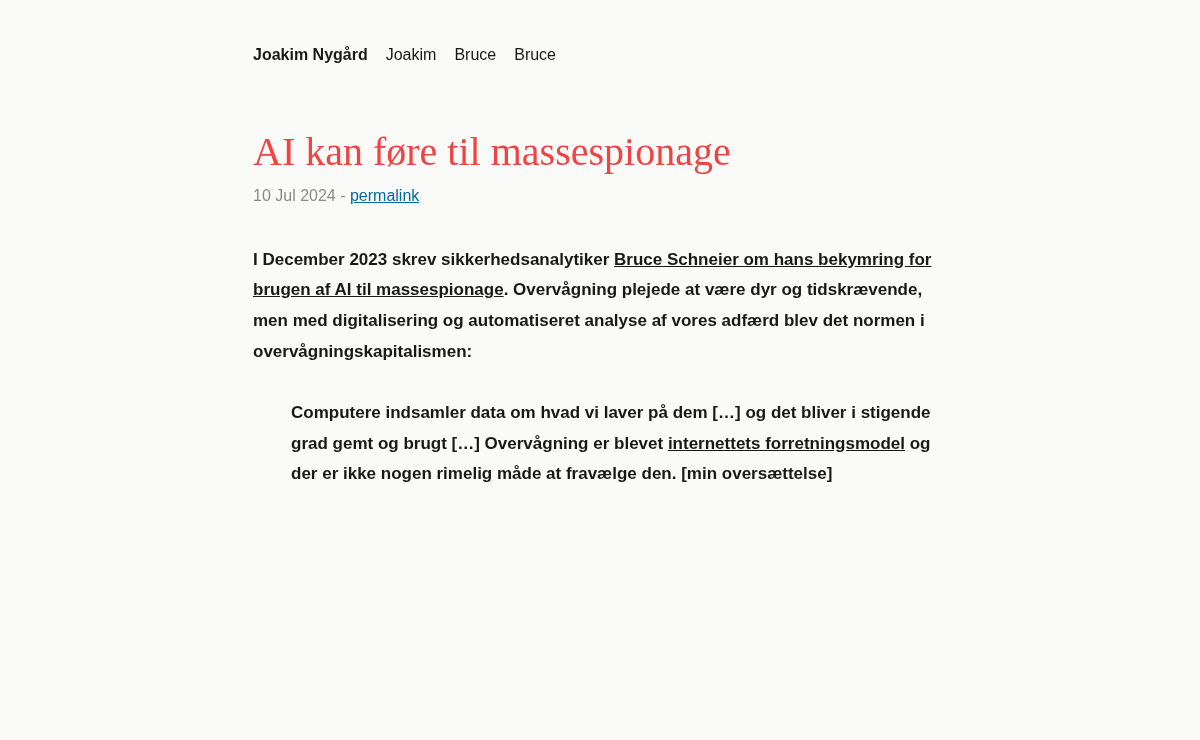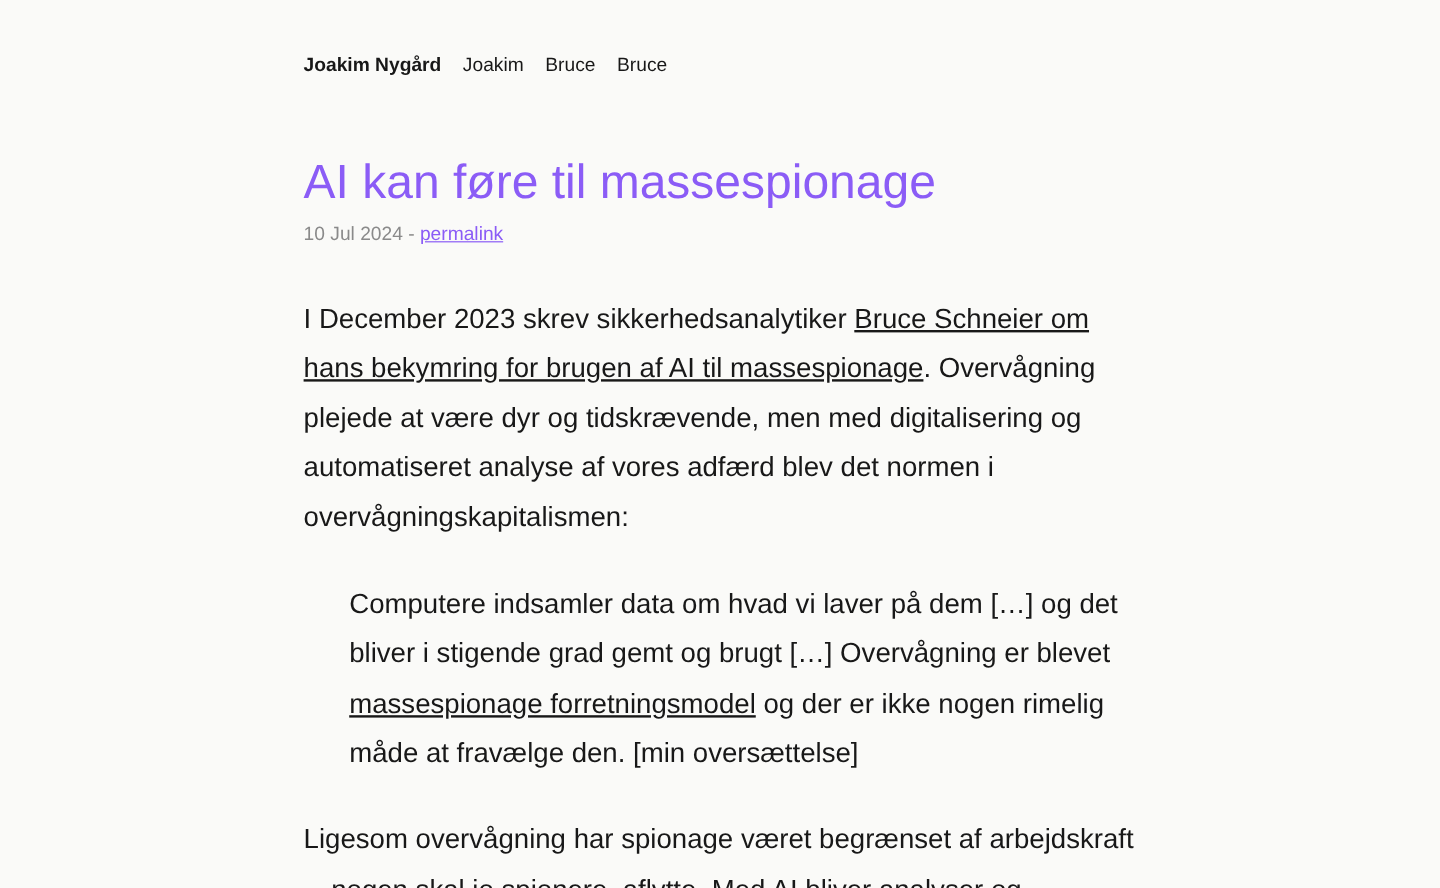--- a/index.html
+++ b/index.html
@@ -24,42 +24,43 @@
     font-size: 16px;
     line-height: 1.1;
   }
   .topnav a {
     color: #181818;
     text-decoration: none;
     cursor: pointer;
   }
   .brand { font-weight: 700; }
   h1.post-title {
-    font-family: Liberation Sans, sans-serif;
+    font-family: Liberation Serif, serif;
     font-size: 40px;
     font-weight: 400;
     line-height: 1.2;
     margin: 64px 0 0 0;
-    color: #8b5cf6;
+    color: #ef4444;
   }
   .meta {
     font-size: 16px;
     color: #8a8a8a;
     margin-top: 10px;
     line-height: 1.2;
   }
   .meta a {
-    color: #8b5cf6;
+    color: #0369a1;
     text-decoration: underline;
     cursor: pointer;
   }
   article p, article blockquote {
-    font-size: 23px;
+    font-size: 17px;
     line-height: 1.8;
     margin: 31px 0;
+    font-weight: bold;
   }
   article p.first { margin-top: 40px; }
   article blockquote {
     margin-left: 38px;
     margin-right: 0;
   }
   a.inline-link {
     color: #181818;
     text-decoration: underline;
     cursor: pointer;
@@ -78,20 +79,19 @@
   </nav>
 
   <article>
 
     <h1 class="post-title">AI kan føre til massespionage</h1>
 
     <div class="meta"><span>10 Jul 2024</span><span> - </span><a href="#">permalink</a></div>
 
     <p class="first">I December 2023 skrev sikkerhedsanalytiker <a href="#" class="inline-link">Bruce Schneier om hans bekymring for brugen af AI til massespionage</a>. Overvågning plejede at være dyr og tidskrævende, men med digitalisering og automatiseret analyse af vores adfærd blev det normen i overvågningskapitalismen:</p>
 
-    <blockquote>Computere indsamler data om hvad vi laver på dem […] og det bliver i stigende grad gemt og brugt […] Overvågning er blevet <a href="#" class="inline-link">massespionage forretningsmodel</a> og der er ikke nogen rimelig måde at fravælge den. [min oversættelse]</blockquote>
+    <blockquote>Computere indsamler data om hvad vi laver på dem […] og det bliver i stigende grad gemt og brugt […] Overvågning er blevet <a href="#" class="inline-link">internettets forretningsmodel</a> og der er ikke nogen rimelig måde at fravælge den. [min oversættelse]</blockquote>
 
-    <p>Ligesom overvågning har spionage været begrænset af arbejdskraft—nogen skal jo spionere, aflytte. Med AI bliver analyser og opsummeringer i stor skala mulige. Konsekvenserne er mildest talt bekymrende.</p>
 
 
   </article>
 
 </div>
 
 </body></html>

